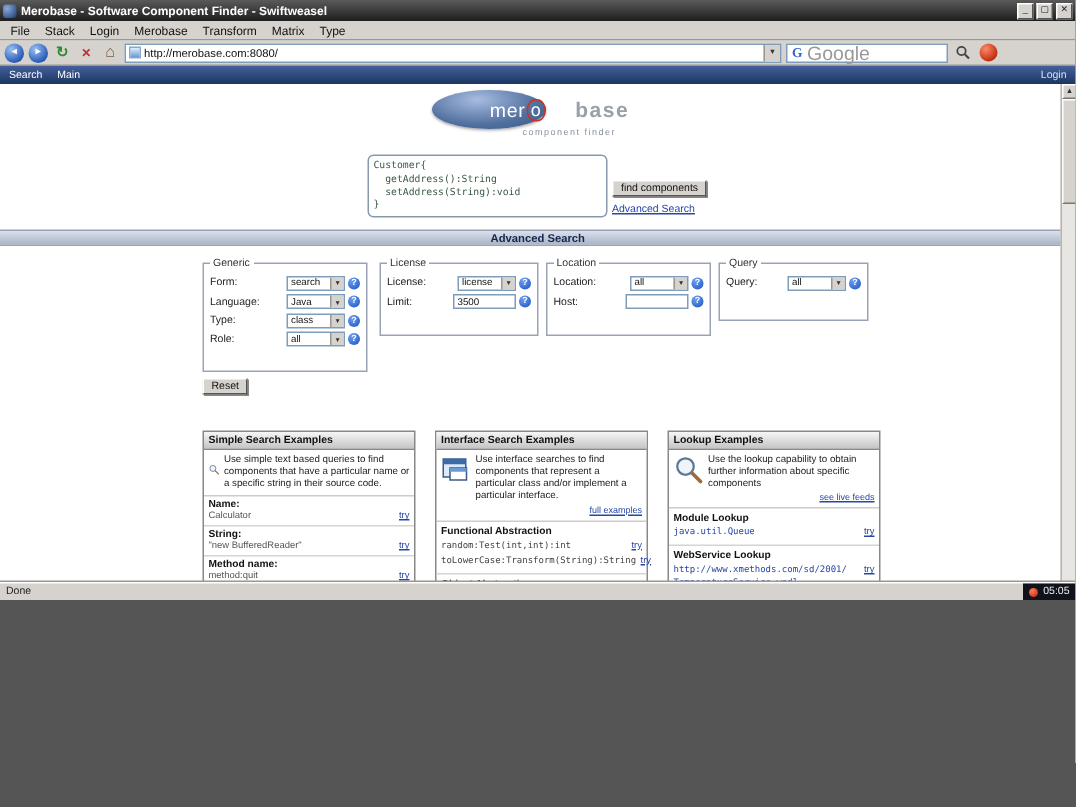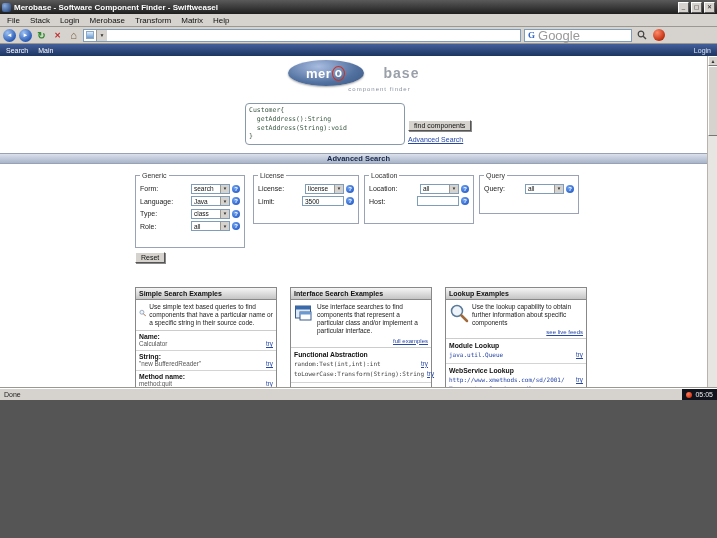--- a/index.html
+++ b/index.html
@@ -42,23 +42,23 @@
   
   .sitebar{height:12px;background:linear-gradient(#44609c,#1c3560);display:flex;align-items:center;padding:0 6px;gap:10px}
   .site-item{color:#fff;font-size:7px;cursor:default}
   .site-login{margin-left:auto;color:#d8e2f8;font-size:7px}
 
   
   .content{position:absolute;top:56px;left:0;right:0;height:470px;background:#fff}
 
   .logo{position:absolute;top:4px;left:0;right:10px;display:flex;flex-direction:column;align-items:center}
   .logo-row{display:flex;align-items:center}
-  .oval{width:76px;height:26px;border-radius:50%;display:flex;align-items:center;justify-content:center;
+  .oval{width:76px;height:26px;border-radius:50%;display:flex;align-items:center;justify-content:flex-end;
         background:radial-gradient(ellipse at 40% 25%,#a8bce0,#51709f 60%,#3a567f);
-        color:#fff;font-weight:bold;font-size:13px;letter-spacing:.5px;box-shadow:0 1px 2px rgba(0,0,0,.35)}
+        color:#fff;font-weight:normal;font-size:13px;letter-spacing:.5px;box-shadow:0 1px 2px rgba(0,0,0,.35)}
   .o-ring{border:1px solid #d03020;border-radius:50%;padding:0 1.5px;margin-left:1px;font-size:12px;line-height:13px}
   .base{color:#9aa0aa;font-weight:bold;font-size:14px;margin-left:20px;letter-spacing:1px}
   .tagline{font-size:6px;color:#8890a0;letter-spacing:1px;transform:translateX(26px)}
 
   .query-box{position:absolute;left:245px;top:47px;width:160px;height:42px;border:1px solid #8899aa;border-radius:4px;
              font-family:"DejaVu Sans Mono",monospace;font-size:6.5px;line-height:1.35;color:#3c5a46;padding:2px 3px;resize:none;background:#fff;overflow:hidden}
   .find-col{position:absolute;left:408px;top:64px;display:flex;flex-direction:column;gap:5px;align-items:flex-start}
   .btn95{background:#d6d3ce;border:1px solid #555;border-top-color:#fff;border-left-color:#fff;box-shadow:1px 1px 0 #888;
          font-size:7px;font-family:"Liberation Sans",sans-serif;padding:1px 5px;color:#111;cursor:default}
   .adv-link{color:#2646a8;text-decoration:underline;font-size:7px;cursor:pointer}
@@ -138,35 +138,36 @@
     </span>
   </div>
 
   <div class="menubar">
     <span class="menu-item">File</span>
     <span class="menu-item">Stack</span>
     <span class="menu-item">Login</span>
     <span class="menu-item">Merobase</span>
     <span class="menu-item">Transform</span>
     <span class="menu-item">Matrix</span>
-    <span class="menu-item">Help</span>
+    <span class="menu-item">Type</span>
   </div>
 
   <div class="toolbar">
     <span class="nav-circle">
         <span>◄</span>
       </span>
     <span class="nav-circle">
         <span>►</span>
       </span>
     <span class="tool-glyph g-reload">↻</span>
     <span class="tool-glyph g-stop">✕</span>
     <span class="tool-glyph g-home">⌂</span>
     <span class="urlbar">
       <span class="favicon"></span>
+      <span class="url-text">http://merobase.com:8080/</span>
       <span class="url-drop">
           <span>▼</span>
         </span>
     </span>
     <span class="searchbox">
       <span class="g-icon">G</span>
       <span class="search-text">Google</span>
     </span>
     <span class="mag-btn">
       <svg width="10" height="10" viewBox="0 0 10 10">

